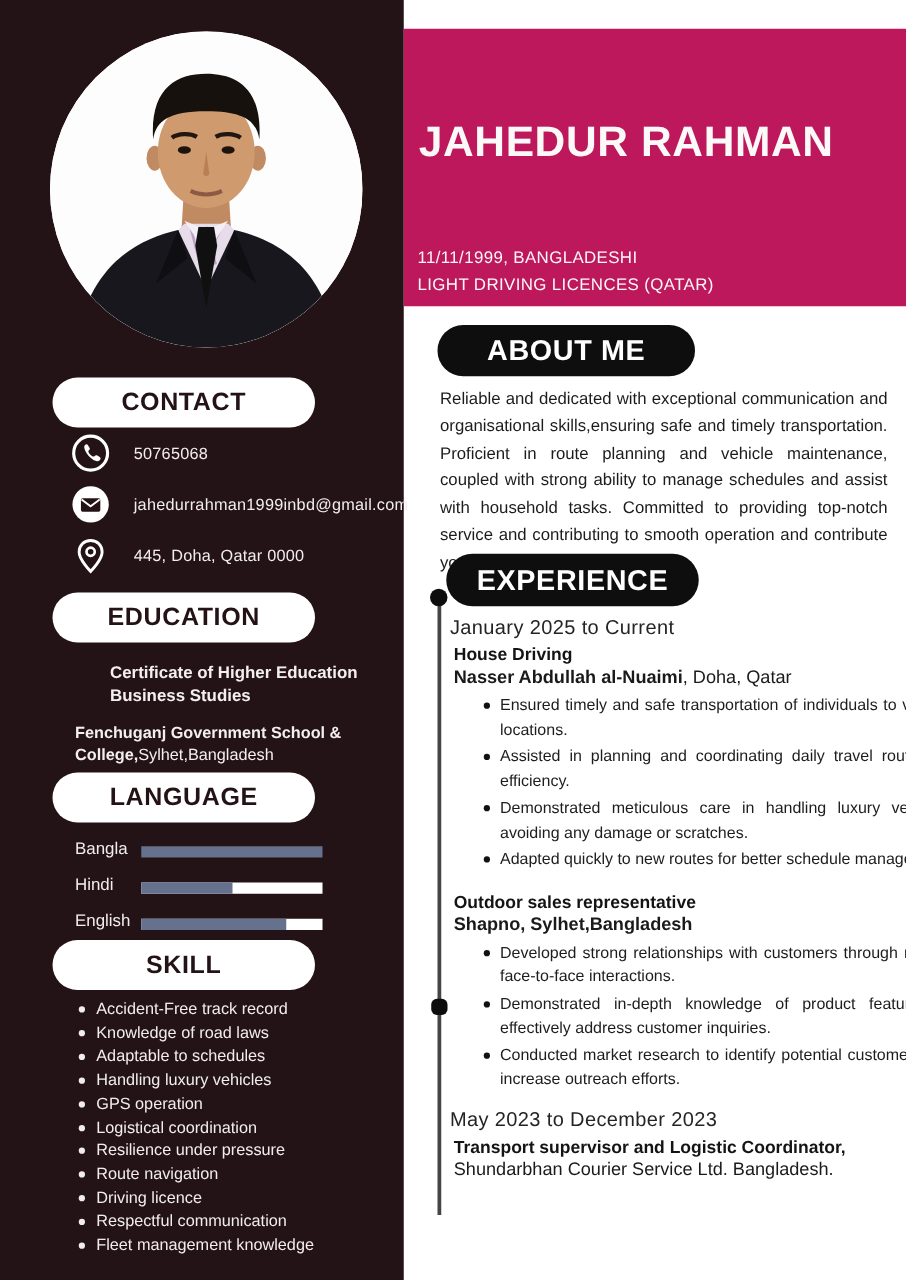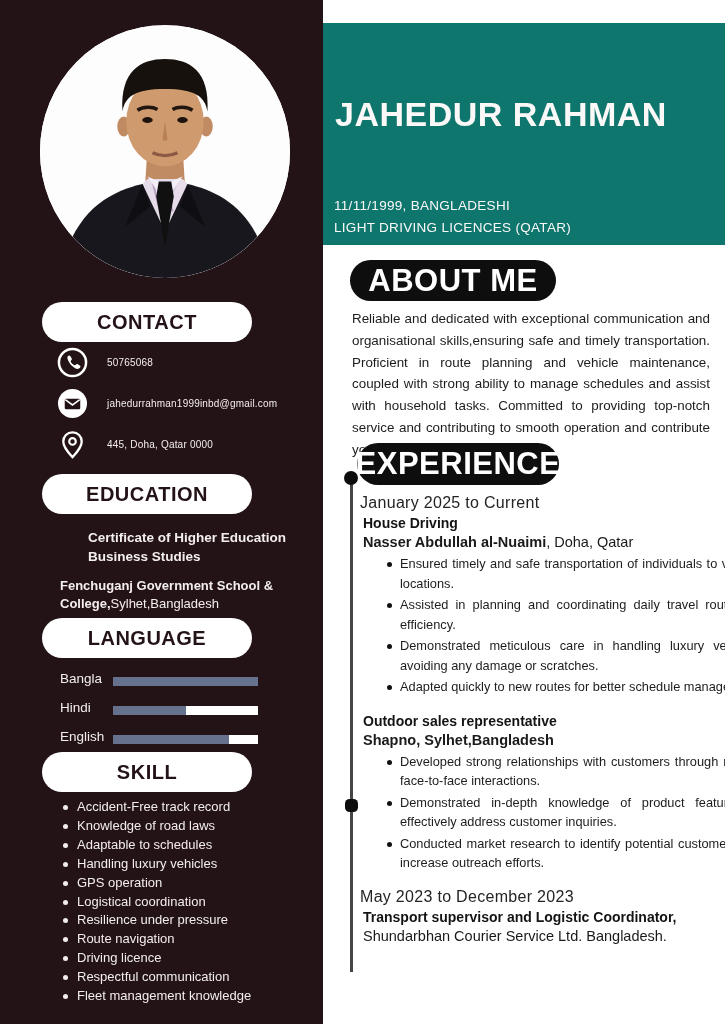--- a/index.html
+++ b/index.html
@@ -32,21 +32,21 @@
   }
   .pill-contact   { top:302px; }
   .pill-education { top:474px; }
   .pill-language  { top:618px; }
   .pill-skill     { top:752px; }
 
   .contact-list { position:absolute; left:57px; top:346px; width:250px; }
   .contact-row { display:flex; align-items:center; margin-bottom:9px; height:32px; }
   .cicon { width:31px; height:31px; flex:0 0 31px; margin-right:19px; }
   .cicon svg { width:100%; height:100%; display:block; }
-  .ctext { color:#f2eded; font-size:10px; letter-spacing:0.2px; white-space:nowrap; }
+  .ctext { color:#f2eded; font-size:13px; letter-spacing:0.2px; white-space:nowrap; }
 
   .edu-block { position:absolute; left:60px; top:528px; width:235px; color:#f4efef; }
   .edu-degree { font-weight:bold; font-size:13.5px; line-height:19px; margin-bottom:11px;margin-left:28px; }
   .edu-school { font-size:13px; line-height:18px; }
   .edu-school .b { font-weight:bold; }
 
   .lang-block { position:absolute; left:60px; top:668px; width:240px; }
   .lang-row { display:flex; align-items:flex-end; height:18px; margin-bottom:11px; }
   .lang-label { width:53px; color:#f2eded; font-size:13.5px; }
   .lang-track { width:145px; height:9px; background:#ffffff; margin-left:0; }
@@ -57,29 +57,29 @@
     color:#f2eded; font-size:13px; line-height:18.9px; position:relative; padding-left:14px;
   }
   ul.skills li::before {
     content:""; position:absolute; left:0; top:7px; width:5px; height:5px;
     border-radius:50%; background:#f2eded;
   }
 
   
   .right-header {
     position:absolute; left:323px; top:23px; width:402px; height:222px;
-    background:#0f766e; color:#fbf8f8; padding:0 0;
+    background:#be185d; color:#fbf8f8; padding:0 0;
   }
   .name { font-size:34px; font-weight:bold; letter-spacing:0.5px; position:absolute; left:12px; top:72px; white-space:nowrap; }
   .hdr-info { position:absolute; left:11px; top:172px; font-size:13.5px; letter-spacing:0.3px; line-height:22px; }
 
   .black-pill {
     background:#0e0e0e; color:#ffffff; border-radius:21px;
     display:flex; align-items:center; justify-content:center;
-    font-weight:bold; font-size:31px; letter-spacing:0.5px;
+    font-weight:bold; font-size:23px; letter-spacing:0.5px;
   }
 
   .about-sec { position:absolute; left:323px; top:260px; width:402px; }
   .about-sec .black-pill { width:206px; height:41px; margin-left:27px; }
   .about-text {
     margin:7px 15px 0 29px; font-size:13.4px; line-height:21.8px;
     text-align:justify; color:#1c1c1c;
   }
 
   .exp-sec { position:absolute; left:323px; top:440px; width:454px; height:584px; }

